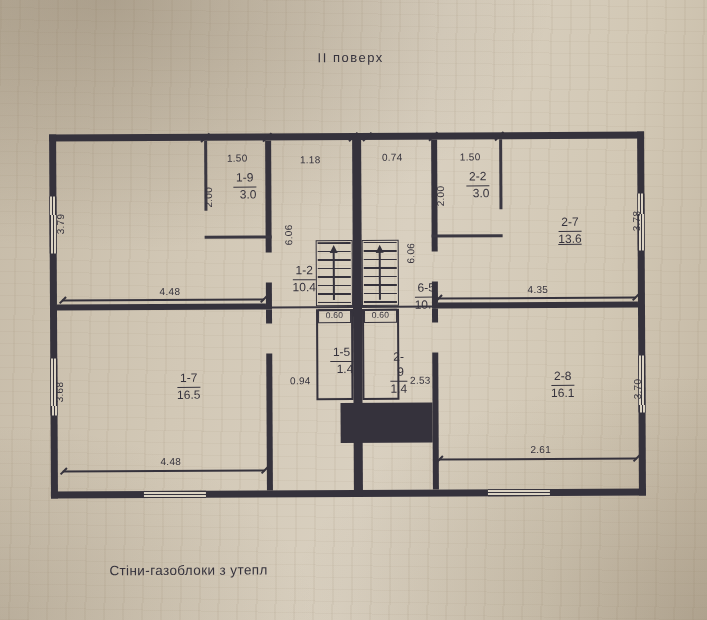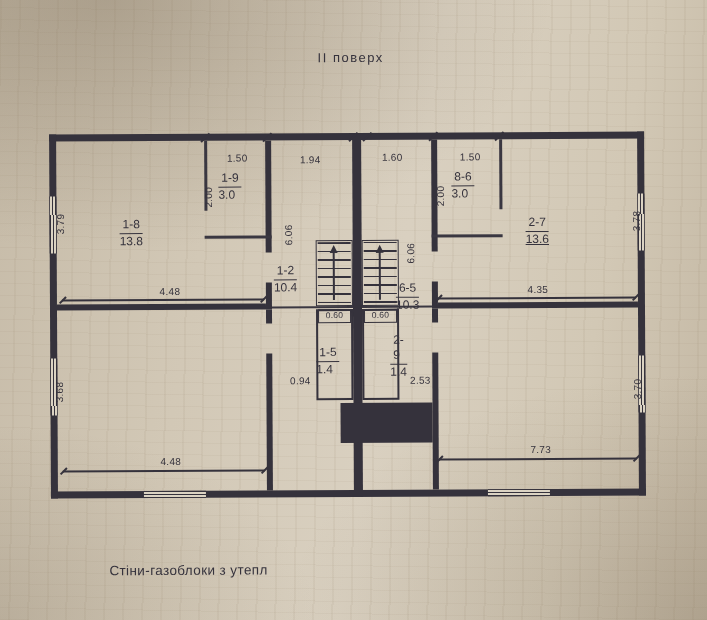--- a/index.html
+++ b/index.html
@@ -46,21 +46,21 @@
     text-align:center; letter-spacing:0.3px; }
   .dim.v { transform:rotate(-90deg); }
 
   .dimline { position:absolute; height:1.5px; background:#35323c; }
   .dimline::before,.dimline::after { content:""; position:absolute; top:-4px;
     width:1.5px; height:9px; background:#35323c; transform:rotate(45deg); }
   .dimline::before { left:0; } .dimline::after { right:0; }
   .tick { position:absolute; width:12px; height:1.5px; background:#35323c;
     transform:rotate(-45deg); }
 
-  .room-label { position:absolute; text-align:left; font-size:12px; line-height:15px; }
+  .room-label { position:absolute; text-align:right; font-size:12px; line-height:15px; }
   .room-label .rid { display:inline-block; border-bottom:1.2px solid #36333d; padding:0 3px 1px; }
   .room-label .rarea { display:block; }
 
   #title { position:absolute; font-size:13px; letter-spacing:1.5px; text-align:center; }
   .note { position:absolute; font-size:13.5px; letter-spacing:0.4px; }
 </style>
 </head>
 <body>
 
 <div id="sheet">
@@ -131,58 +131,62 @@
     <div class="dim v" style="left:44px; top:216px; width:34px;">3.79</div>
     <div class="dim v" style="left:42px; top:384px; width:34px;">3.68</div>
     <div class="dim v" style="left:620px; top:216px; width:34px;">3.78</div>
     <div class="dim v" style="left:620px; top:384px; width:34px;">3.70</div>
     <div class="dim v" style="left:192px; top:190px; width:34px;">2.00</div>
     <div class="dim v" style="left:424px; top:190px; width:34px;">2.00</div>
     <div class="dim v" style="left:272px; top:228px; width:34px;">6.06</div>
     <div class="dim v" style="left:394px; top:247px; width:34px;">6.06</div>
 
     <div class="dim" style="left:219px; top:151px; width:38px;">1.50</div>
-    <div class="dim" style="left:292px; top:153px; width:38px;">1.94</div>
-    <div class="dim" style="left:374px; top:151px; width:38px;">1.60</div>
+    <div class="dim" style="left:292px; top:153px; width:38px;">1.18</div>
+    <div class="dim" style="left:374px; top:151px; width:38px;">0.74</div>
     <div class="dim" style="left:452px; top:151px; width:38px;">1.50</div>
     <div class="dim" style="left:140px; top:284px; width:60px;">4.48</div>
     <div class="dim" style="left:508px; top:284px; width:60px;">4.35</div>
     <div class="dim" style="left:140px; top:454px; width:60px;">4.48</div>
-    <div class="dim" style="left:510px; top:444px; width:60px;">7.73</div>
+    <div class="dim" style="left:510px; top:444px; width:60px;">2.61</div>
     <div class="dim" style="left:282px; top:374px; width:36px;">0.94</div>
     <div class="dim" style="left:402px; top:374px; width:36px;">2.53</div>
 
-    <div class="room-label" style="left:120px; top:216px; width:56px;">
-      <span class="rid">1-8</span>
-      <div class="rarea">13.8</div>
-    </div>
     <div class="room-label" style="left:219px; top:170px; width:38px;">
       <span class="rid">1-9</span>
       <div class="rarea">3.0</div>
     </div>
     <div class="room-label" style="left:274px; top:263px; width:42px;">
       <span class="rid">1-2</span>
       <div class="rarea">10.4</div>
     </div>
     <div class="room-label" style="left:316px; top:345px; width:37px;">
       <span class="rid">1-5</span>
       <div class="rarea">1.4</div>
     </div>
+    <div class="room-label" style="left:144px; top:370px; width:56px;">
+      <span class="rid">1-7</span>
+      <div class="rarea">16.5</div>
+    </div>
     <div class="room-label" style="left:452px; top:170px; width:38px;">
-      <span class="rid">8-6</span>
+      <span class="rid">2-2</span>
       <div class="rarea">3.0</div>
     </div>
     <div class="room-label" style="left:526px; top:216px; width:56px;text-decoration:underline;">
       <span class="rid">2-7</span>
       <div class="rarea">13.6</div>
     </div>
     <div class="room-label" style="left:396px; top:281px; width:42px;">
       <span class="rid">6-5</span>
       <div class="rarea">10.3</div>
     </div>
-    <div class="room-label" style="left:362px; top:333px; width:37px;padding-left:28px;">
+    <div class="room-label" style="left:362px; top:350px; width:37px;padding-left:28px;">
       <span class="rid">2-9</span>
       <div class="rarea">1.4</div>
+    </div>
+    <div class="room-label" style="left:518px; top:370px; width:56px;">
+      <span class="rid">2-8</span>
+      <div class="rarea">16.1</div>
     </div>
 
     <div class="note" style="left:108px; top:562px;">Стіни-газоблоки з утепл</div>
   </div>
 </div>
 
 </body></html>

